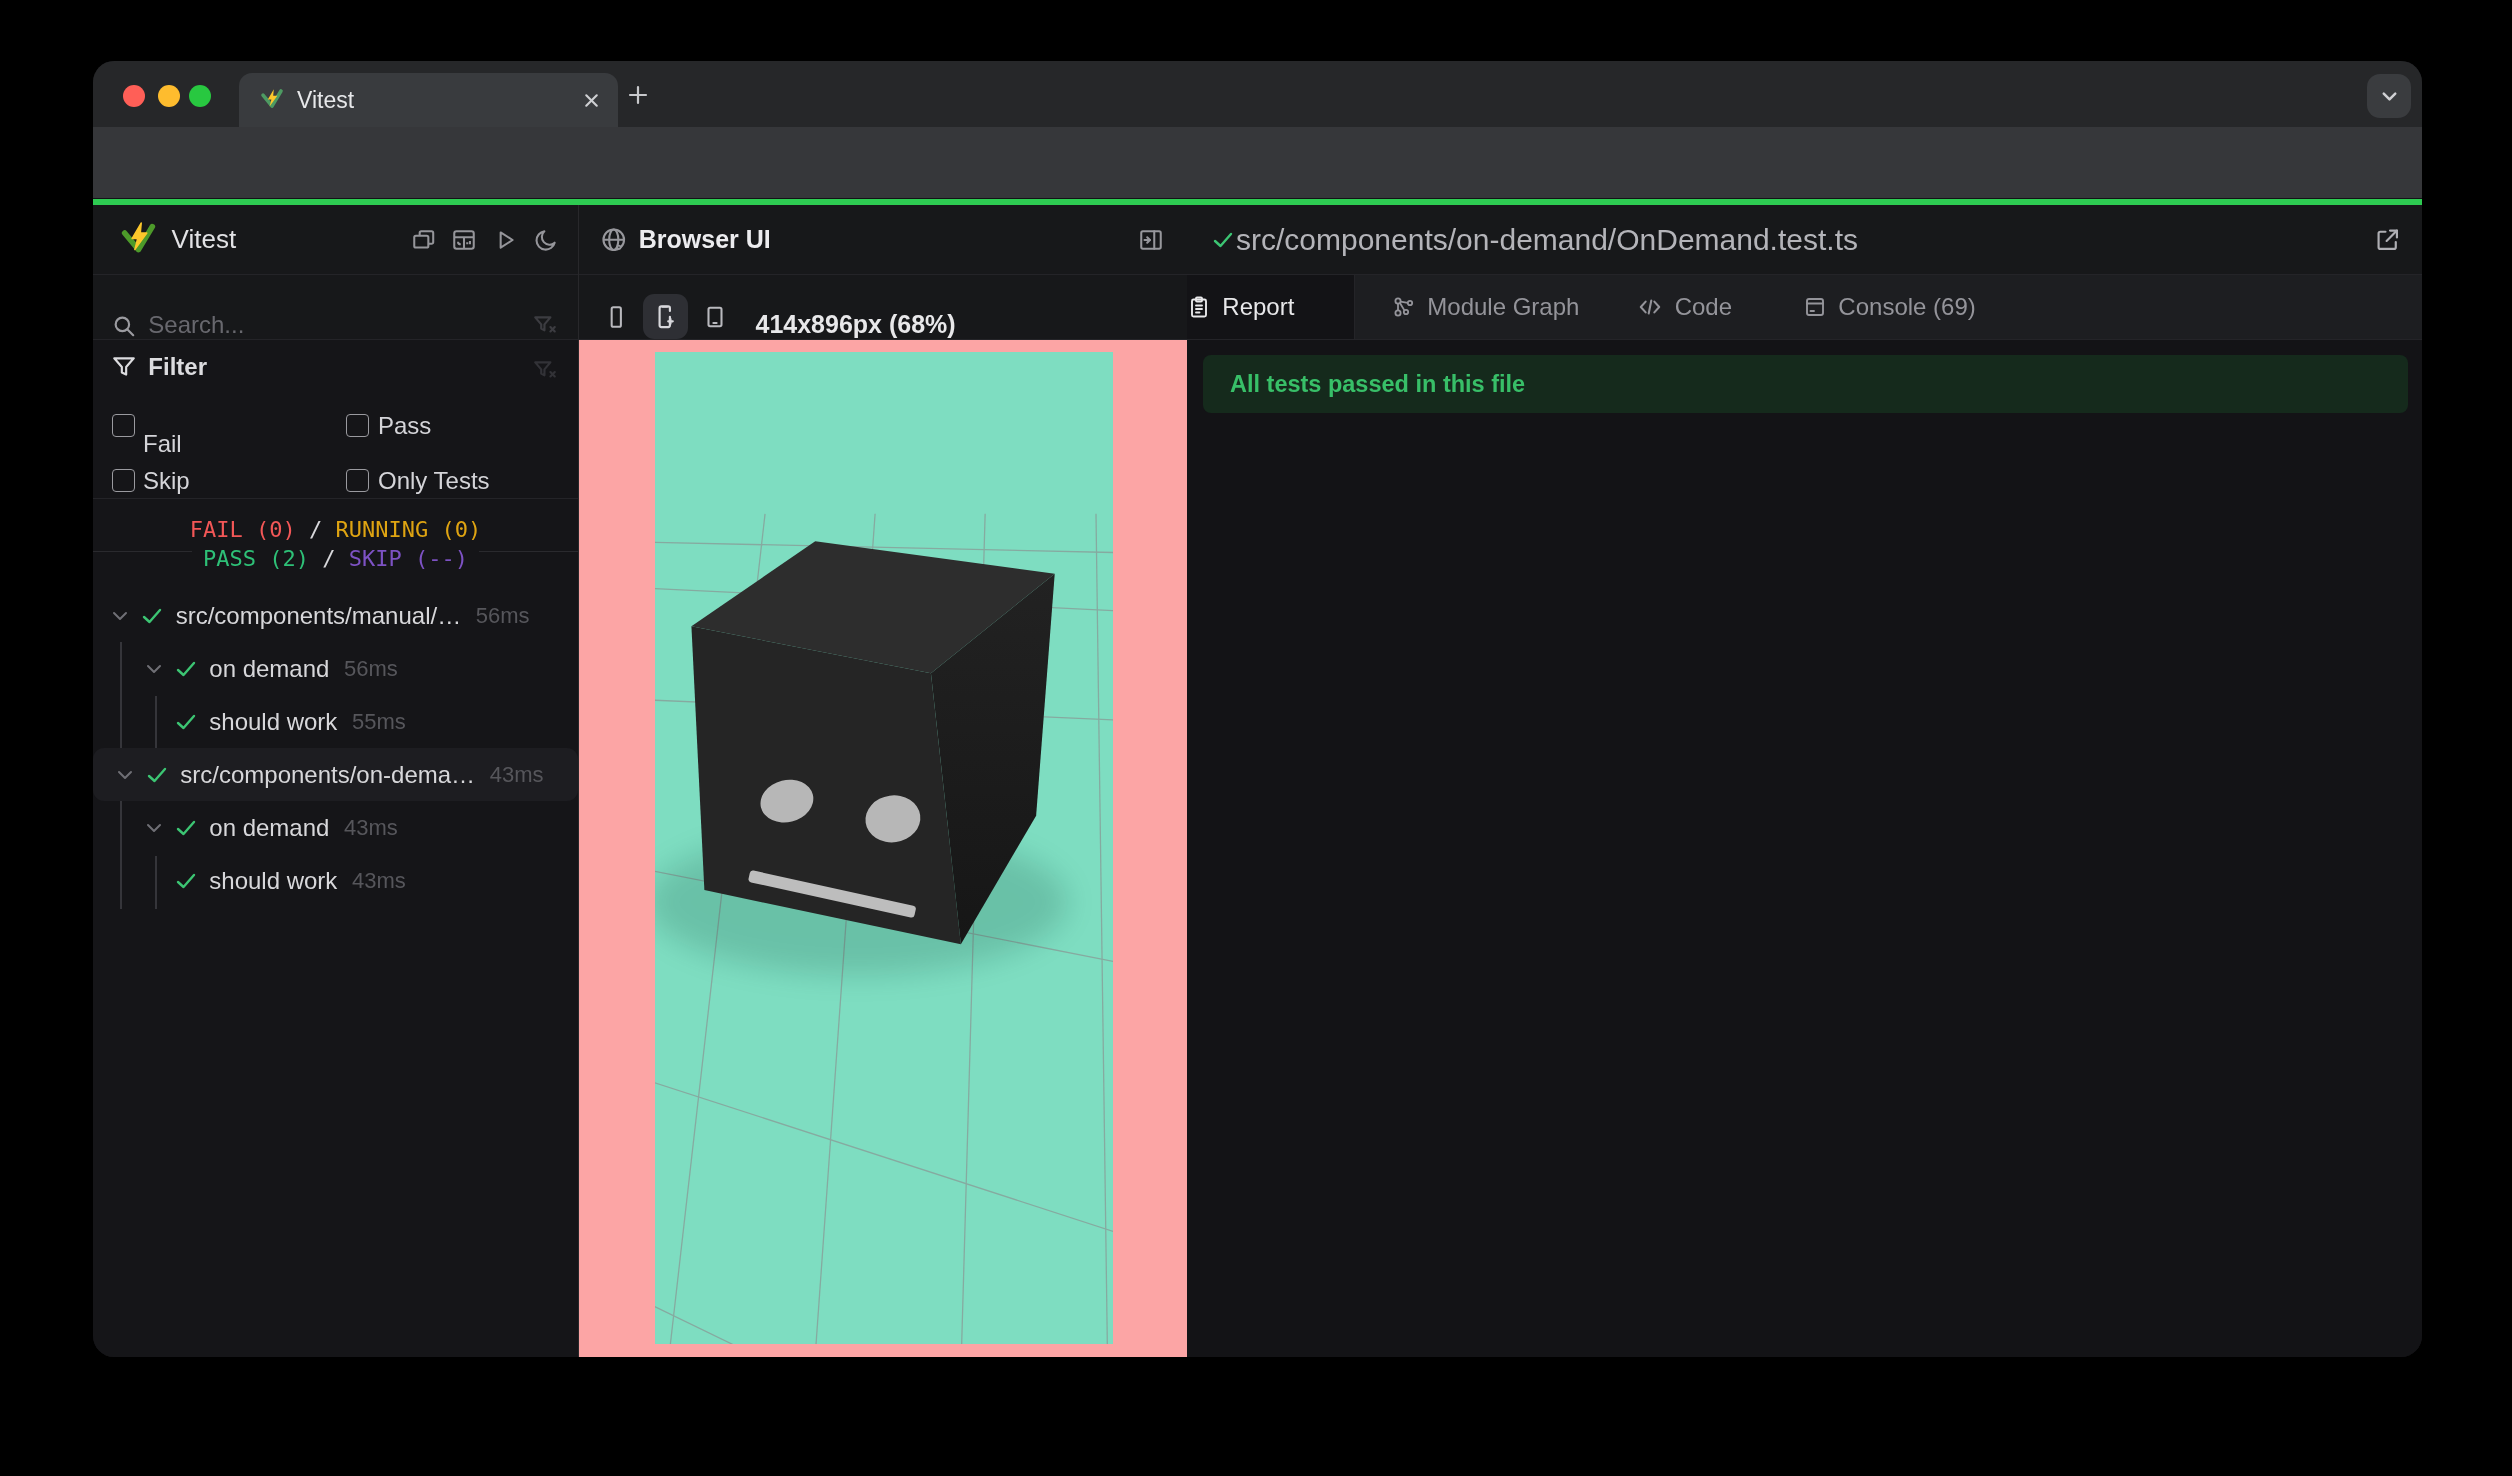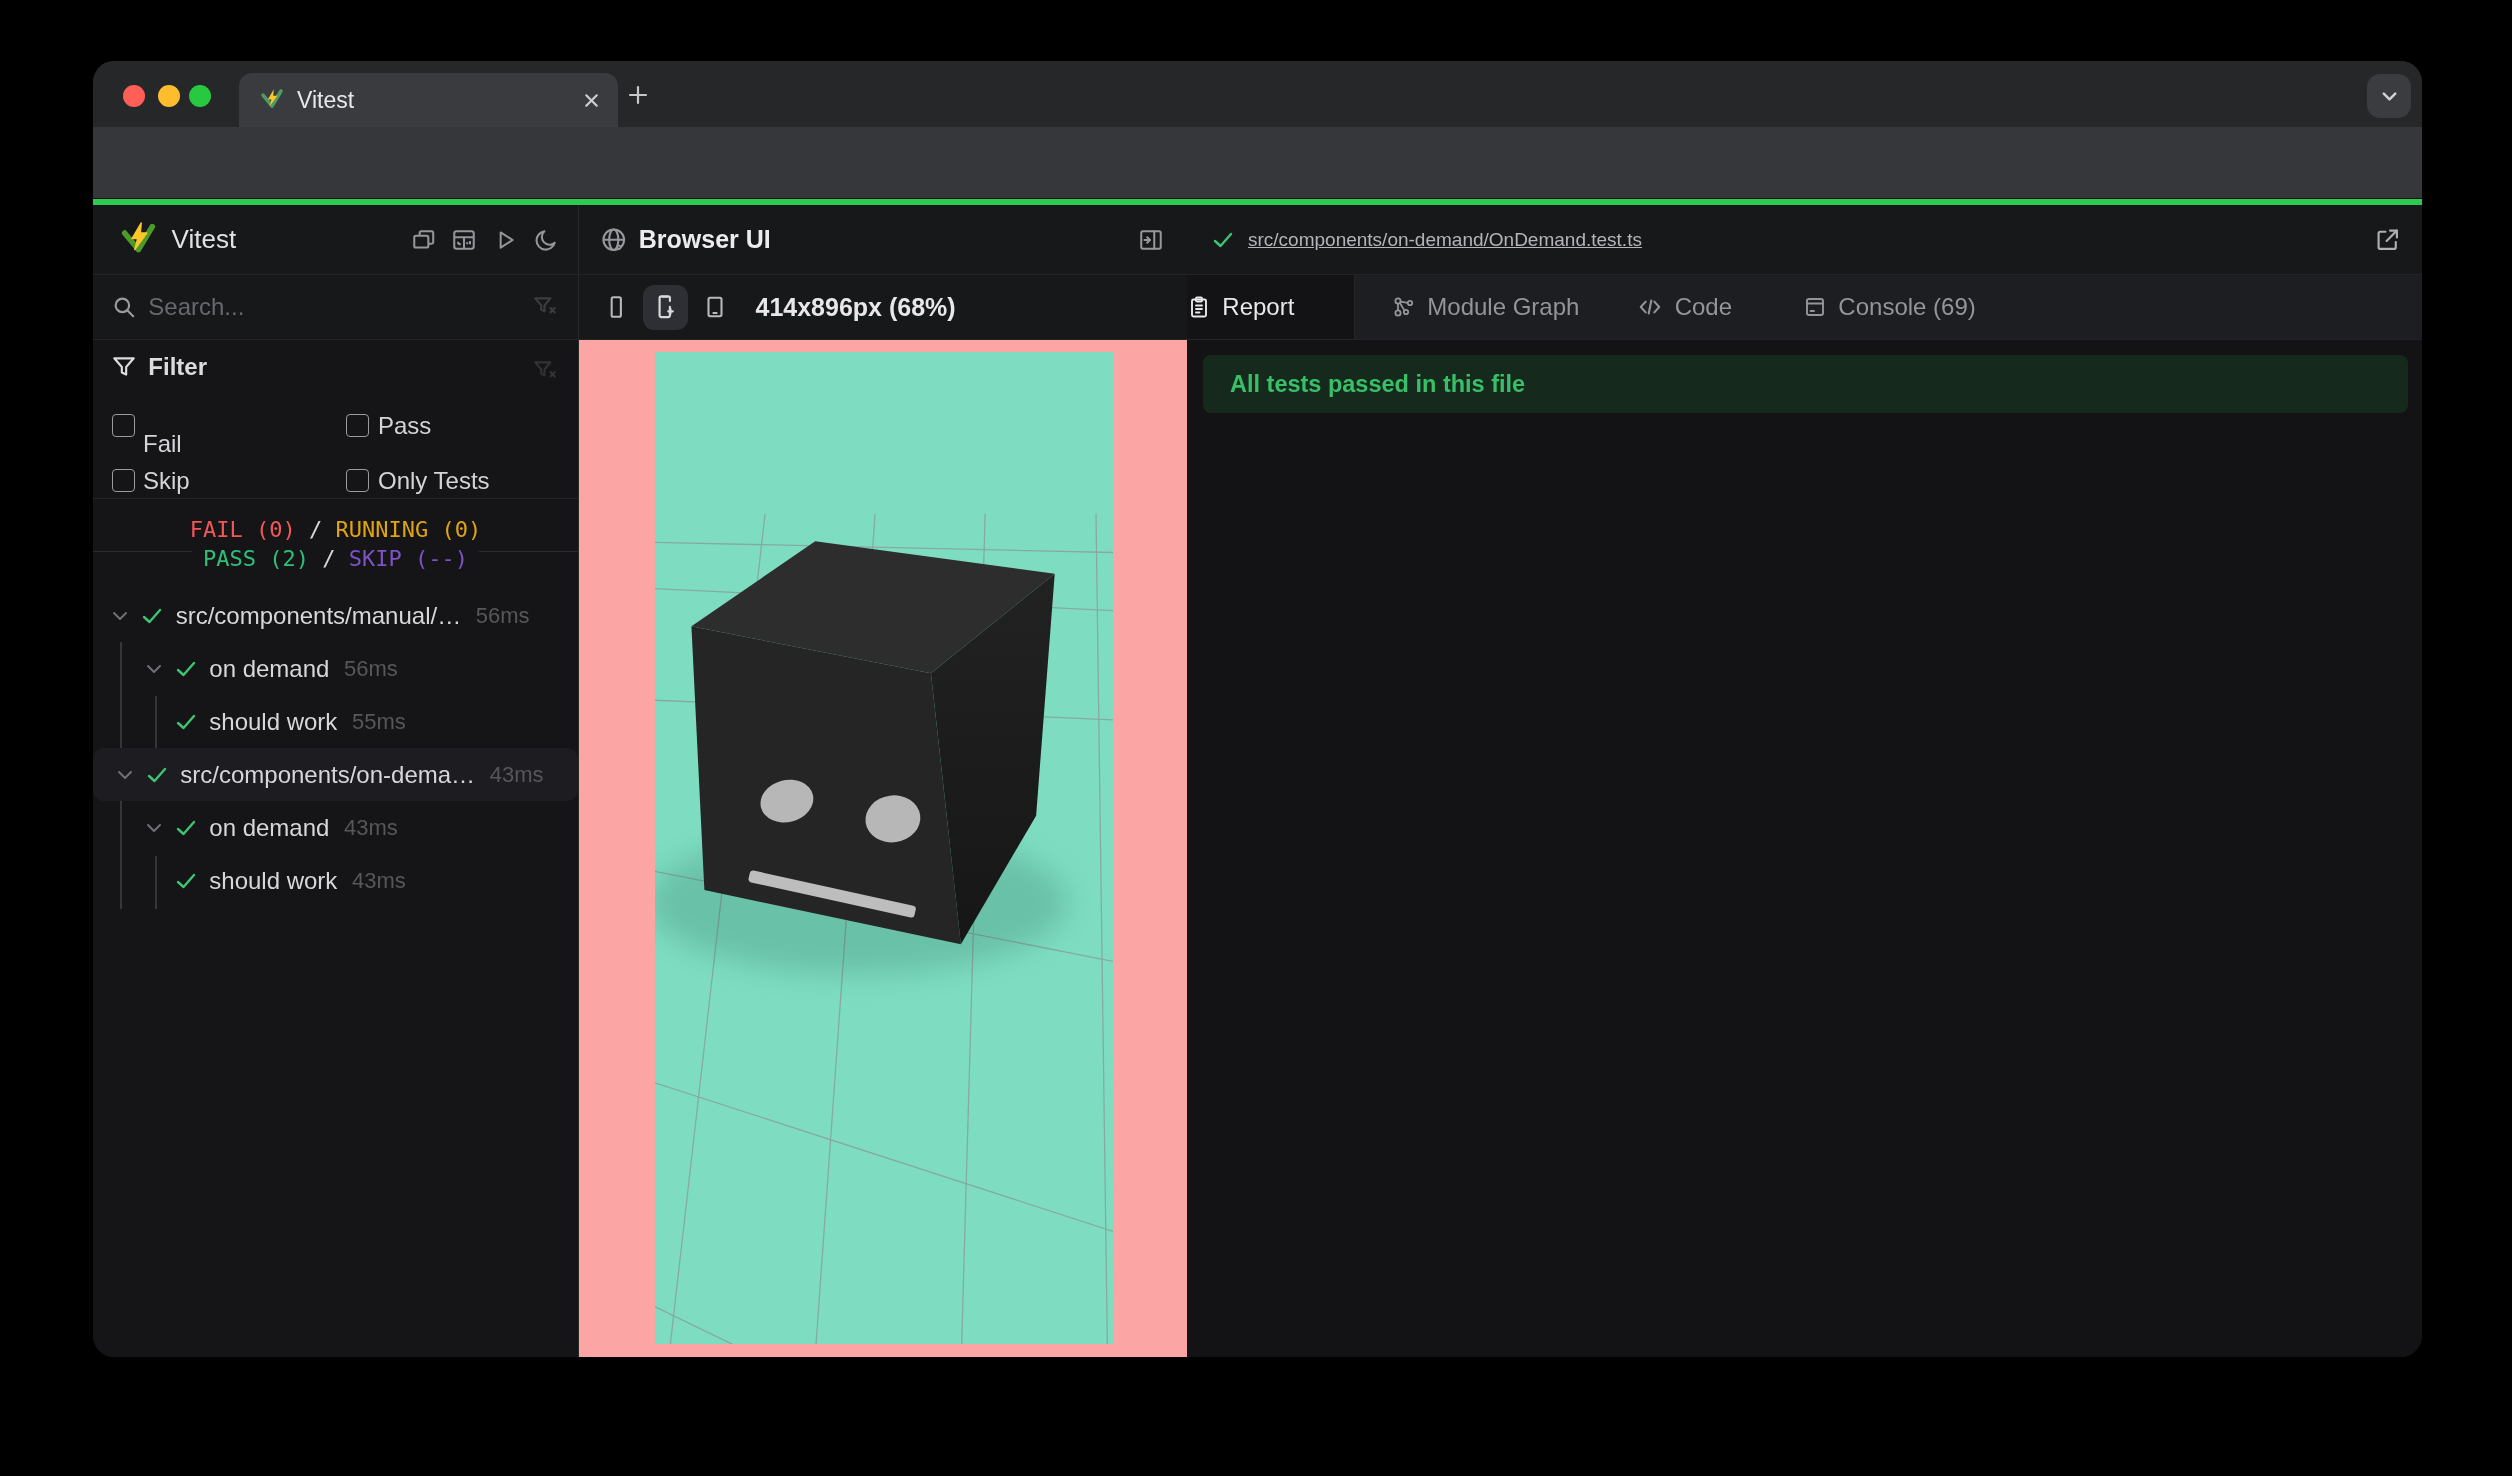--- a/index.html
+++ b/index.html
@@ -31,21 +31,21 @@
             background:#47484c; display:flex; align-items:center; justify-content:center; }
   .greenbar { position:absolute; left:0; top:138px; right:0; height:6.5px; background:#2ecb52; }
 
   
   .app { position:absolute; left:0; top:144px; right:0; bottom:0; }
   .sidebar { position:absolute; left:0; top:0; width:486px; bottom:0; background:#151518; border-right:1.6px solid #28282b; }
   .middle  { position:absolute; left:486px; top:0; width:609px; bottom:0; background:#fca5a5; border-right:1.6px solid #28282b; }
   .rightp  { position:absolute; left:1094px; top:0; right:0; bottom:0; background:#131316; }
 
   .phead { height:70px; border-bottom:1.6px solid #242428; display:flex; align-items:center; background:#17181a; }
-  .prow2 { height:65px; border-bottom:1.6px solid #242428; display:flex; align-items:center; background:#17181a; }
+  .prow2 { height:65px; border-bottom:1.6px solid #242428; display:flex; align-items:flex-end; background:#17181a; }
 
   
   .appname { margin-left:14.6px; font-size:26px; font-weight:500; color:#e2e2e5; }
   .hicons { margin-left:auto; margin-right:19.4px; display:flex; gap:14.6px; color:#95959a; }
   .search { margin-left:11.3px; flex:1; background:transparent; border:none; outline:none;
             font-size:24px; color:#d4d4d8; font-family:"Liberation Sans",sans-serif; }
   .search::placeholder { color:#68686e; }
   .dim-fx { color:#3c3c41; }
   .filterblock { position:relative; height:159px; border-bottom:1.6px solid #242428; }
   .filterhead { position:absolute; left:18px; top:13px; display:flex; align-items:center; color:#dcdcdf; }
@@ -74,21 +74,21 @@
 
   
   .ptitle { margin-left:11.3px; font-size:25px; font-weight:700; color:#ececef; }
   .mut { color:#97979c; }
   .devbtn { width:45px; height:45px; border-radius:11.3px; display:flex; align-items:center; justify-content:center; color:#b9b9be; }
   .devbtn.on { background:#2e2f34; color:#d8d8dc; }
   .vpsize { margin-left:18px; font-size:25px; font-weight:700; color:#e8e8ea; }
   .viewport { position:absolute; left:76px; top:147px; width:458px; height:992px; }
 
   
-  .fpath { margin-left:13px; font-size:19px; color:#b4b4b9;text-decoration:underline; }
+  .fpath { margin-left:1px; font-size:30px; color:#b4b4b9; }
   .tabsrow { height:65px; border-bottom:1.6px solid #242428; display:flex; align-items:stretch; background:#1d1e21; }
   .rtab { display:flex; align-items:center; gap:11.3px; color:#94949a; font-size:24px; }
   .rtab.active { width:168px; background:#131316; border-right:1.6px solid #242428; color:#e8e8ea; }
   .ml46{margin-left:37px} .ml72{margin-left:58px} .ml88{margin-left:71px}
   .banner { margin:15.4px 13.8px 0 16px; height:58px; border-radius:8px; background:#152a1c;
             display:flex; align-items:center; }
   .banner .t { margin-left:27px; font-size:23.5px; font-weight:700; color:#38bf68; }
 </style>
 </head>
 <body>

